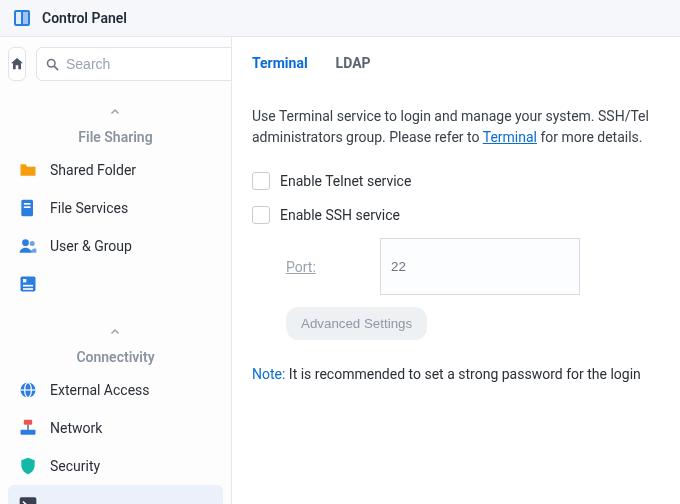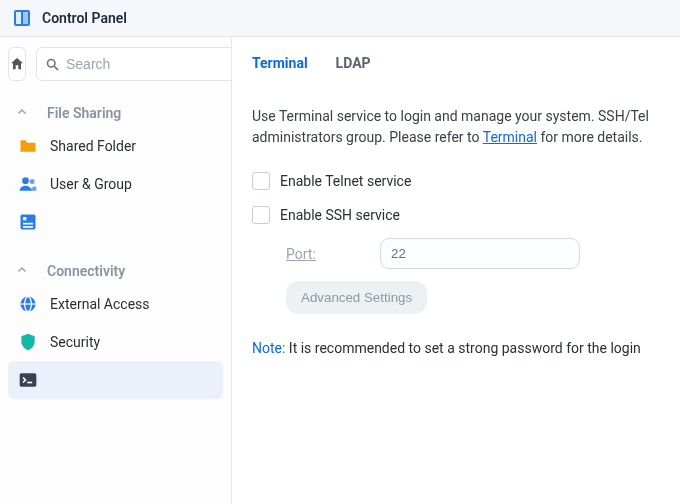--- a/index.html
+++ b/index.html
@@ -70,25 +70,26 @@
       gap:6px;
       color:#888;
     }
     .search-wrap input {
       border:none; outline:none; flex:1;
       font-size:14px; color:#333;
       background:transparent;
     }
     .search-wrap input::placeholder { color:#9aa3af; }
     .group-header {
-      display:flex; align-items:center; gap:17px;
+      display:flex; align-items:center; gap:8px;
       color:#8a94a1;
       font-weight:600;
       padding: 10px 8px 6px;
       cursor:pointer;
+      flex-direction:column;
     }
     .group-header .chev {
       width:14px; color:#9aa3af;
     }
     .nav-item {
       display:flex; align-items:center; gap:12px;
       padding: 9px 10px;
       border-radius: 6px;
       color:#2a2f36;
       cursor:pointer;
@@ -134,22 +135,22 @@
       background:#fff;
     }
     .sub-row {
       display:flex; align-items:center; gap:14px;
       padding:6px 0 6px 34px;
     }
     .sub-row .lbl { color:#9aa3af; width:80px;text-decoration:underline; }
     .sub-row input[type="text"] {
       width:200px;
       border:1px solid #d6dae0;
-      border-radius:9px;
-      padding:7px 10px;
+      border-radius:0;
+      padding:20px 10px;
       color:#6b7280;
       background:#fcfdfe;
     }
     .adv-btn {
       margin-left:34px;
       margin-top:6px;
       padding:8px 14px;
       background:#eef1f4;
       border:1px solid #eef1f4;
       border-radius:12px;
@@ -205,20 +206,30 @@
 
       <div class="nav-item">
         <span class="nav-icon">
           <svg width="20" height="20" viewBox="0 0 24 24" fill="#f59e0b">
               <path d="M3 5h6l2 3h10v11H3z"></path>
             </svg>
         </span>
         <span>Shared Folder</span>
       </div>
 
+      <div class="nav-item">
+        <span class="nav-icon">
+          <svg width="20" height="20" viewBox="0 0 24 24" fill="#2a7de1">
+              <rect x="4" y="2" width="14" height="20" rx="2"></rect>
+              <rect x="7" y="6" width="8" height="2" fill="#fff"></rect>
+              <rect x="7" y="10" width="8" height="2" fill="#fff"></rect>
+            </svg>
+        </span>
+        <span>File Services</span>
+      </div>
 
       <div class="nav-item">
         <span class="nav-icon">
           <svg width="20" height="20" viewBox="0 0 24 24" fill="#2a7de1">
               <circle cx="9" cy="8" r="4"></circle>
               <path d="M2 20c0-4 4-6 7-6s7 2 7 6z"></path>
               <circle cx="17" cy="9" r="3" opacity="0.7"></circle>
               <path d="M15 20c0-3 3-5 5-5 1 0 2 .3 2 .3V20z" opacity="0.7"></path>
             </svg>
         </span>
@@ -249,20 +260,30 @@
         <span class="nav-icon">
           <svg width="20" height="20" viewBox="0 0 24 24" fill="#2a7de1">
               <circle cx="12" cy="12" r="9"></circle>
               <ellipse cx="12" cy="12" rx="4" ry="9" fill="none" stroke="#fff" stroke-width="1.5"></ellipse>
               <line x1="3" y1="12" x2="21" y2="12" stroke="#fff" stroke-width="1.5"></line>
             </svg>
         </span>
         <span>External Access</span>
       </div>
 
+      <div class="nav-item">
+        <span class="nav-icon">
+          <svg width="20" height="20" viewBox="0 0 24 24">
+              <rect x="7" y="2" width="10" height="6" rx="1" fill="#ef5350"></rect>
+              <rect x="3" y="14" width="18" height="6" rx="1" fill="#2a7de1"></rect>
+              <line x1="12" y1="8" x2="12" y2="14" stroke="#6b7280" stroke-width="2"></line>
+            </svg>
+        </span>
+        <span>Network</span>
+      </div>
 
       <div class="nav-item">
         <span class="nav-icon">
           <svg width="20" height="20" viewBox="0 0 24 24" fill="#14b8a6">
               <path d="M12 2l8 3v6c0 5-3.5 9-8 11-4.5-2-8-6-8-11V5z"></path>
             </svg>
         </span>
         <span>Security</span>
       </div>
 

